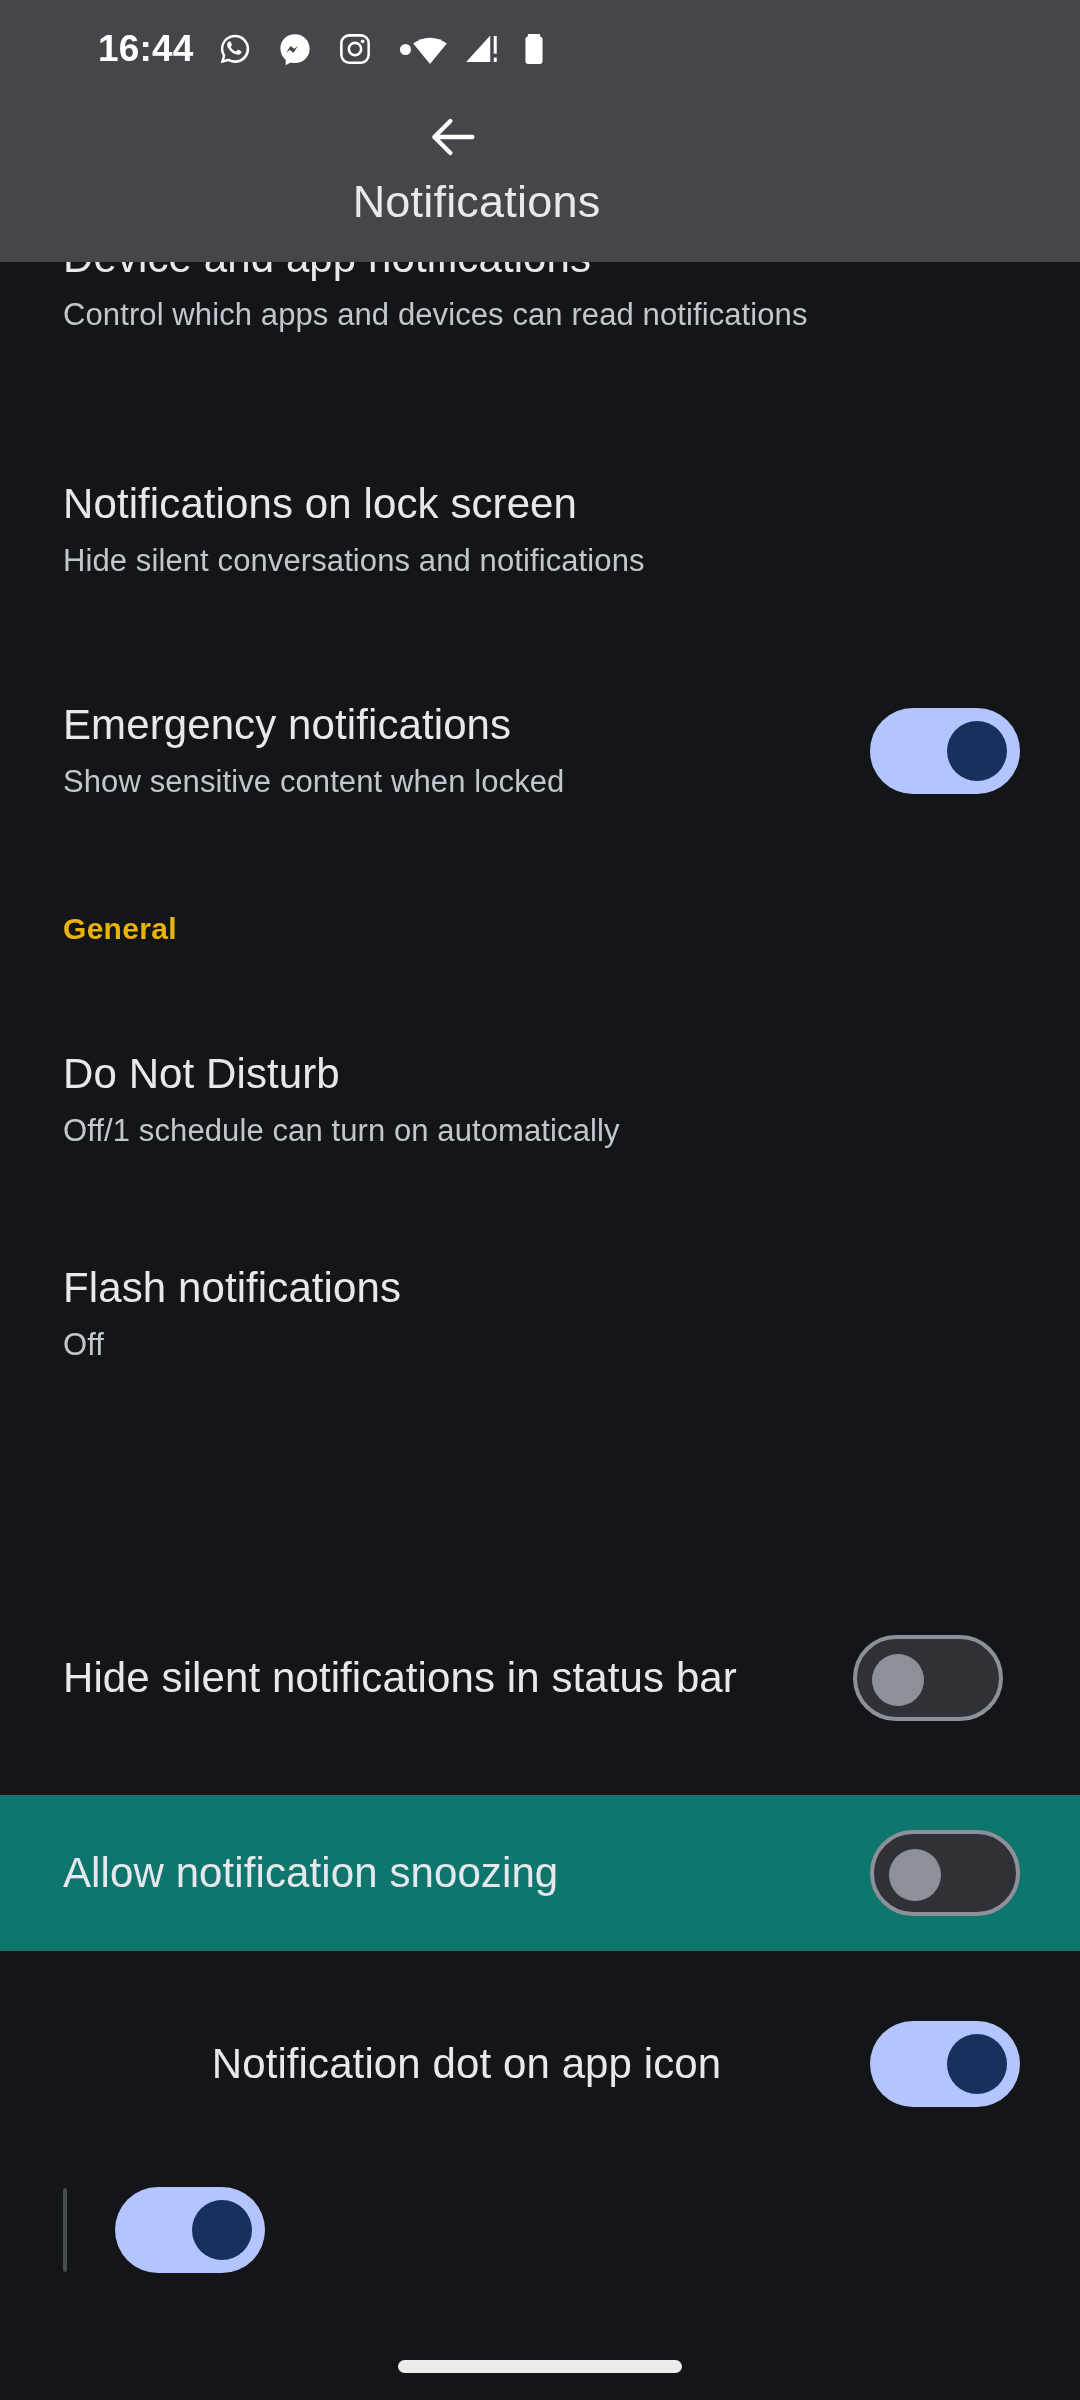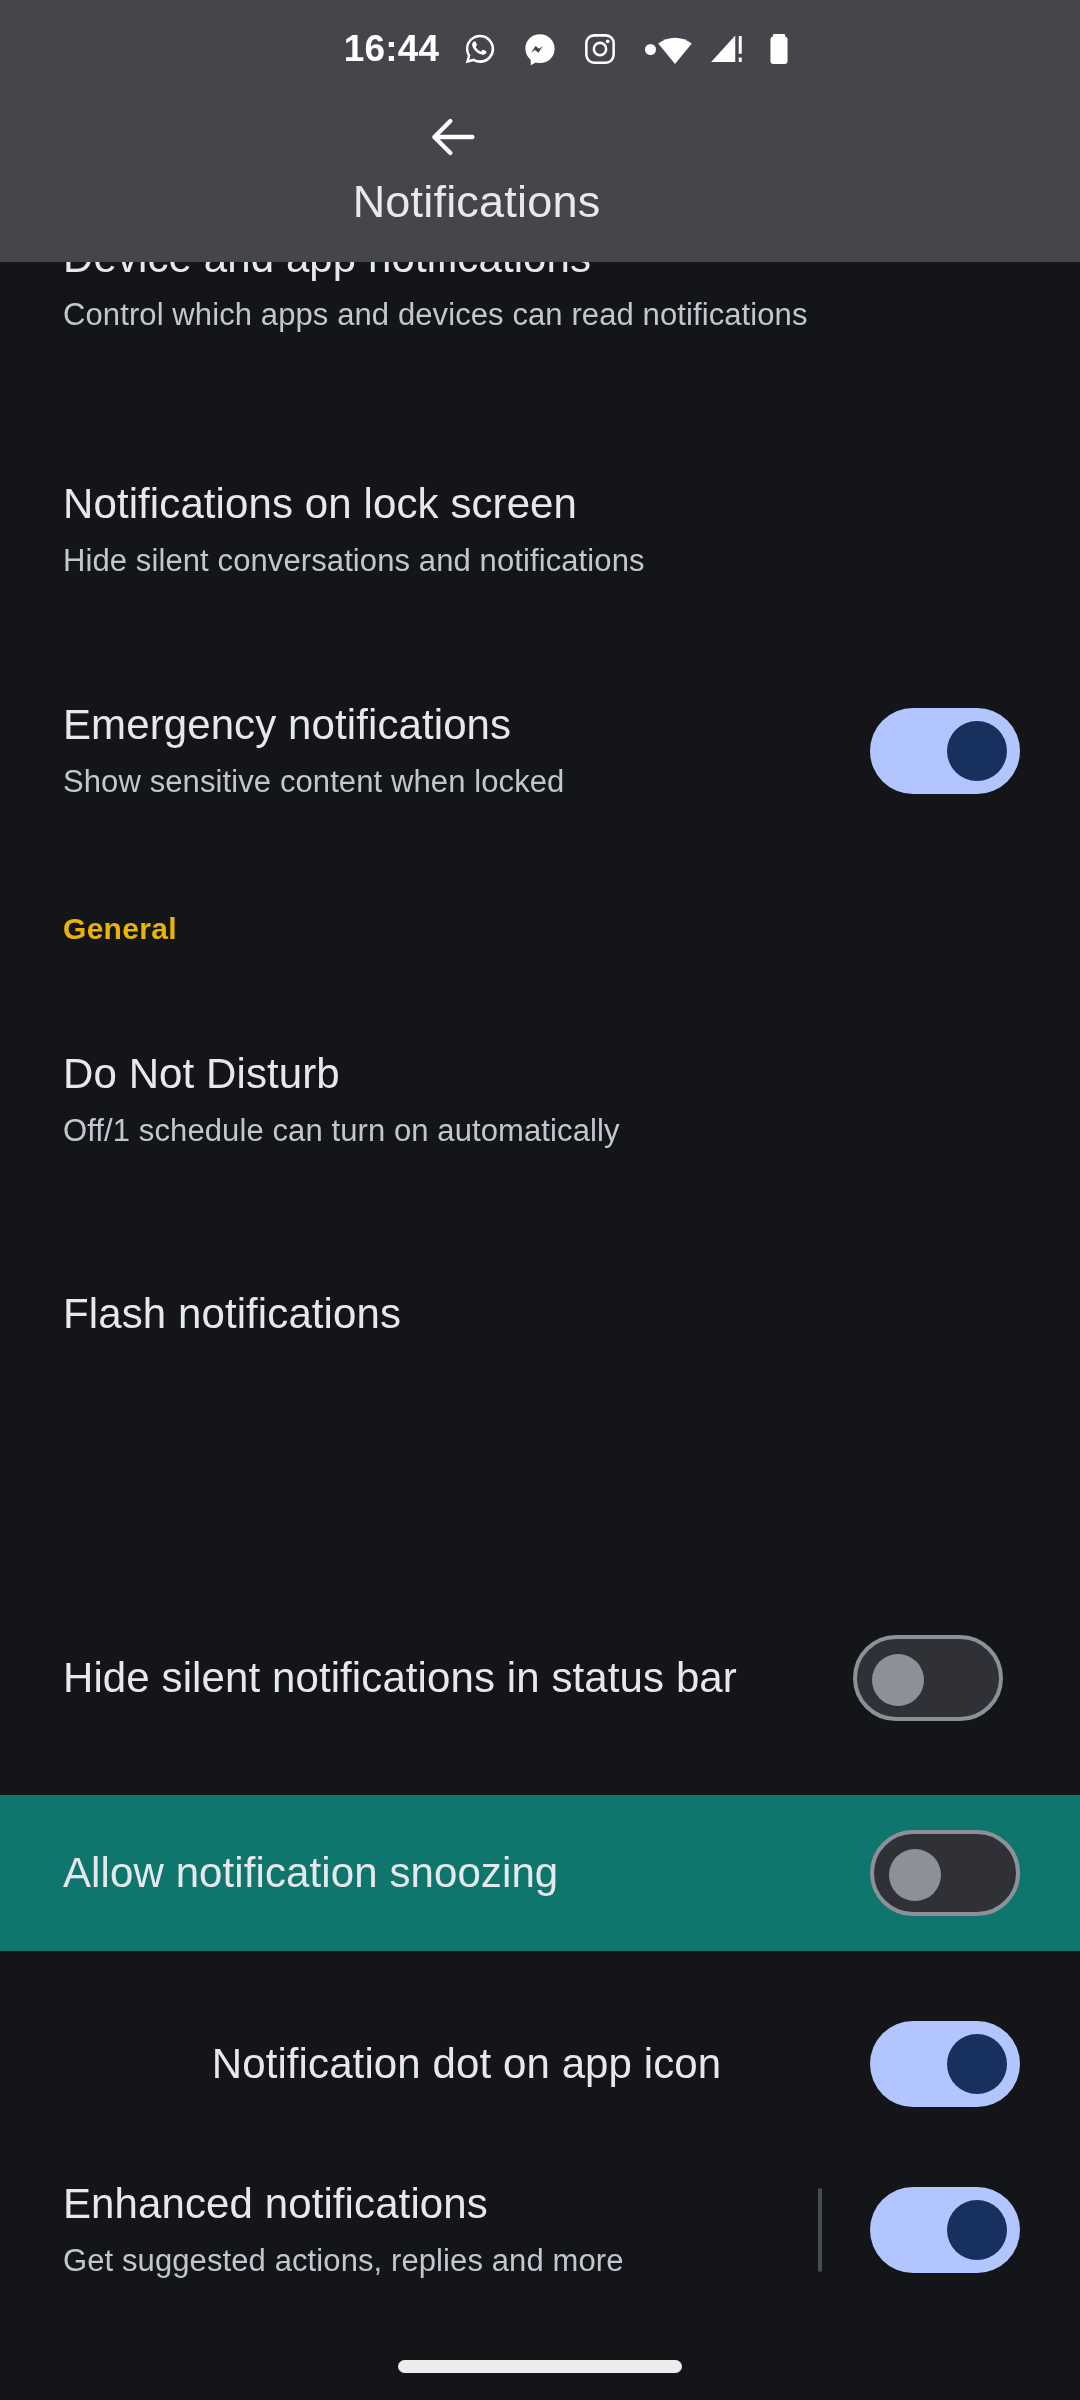--- a/index.html
+++ b/index.html
@@ -11,21 +11,21 @@
   }
   .screen { position:relative; width:1080px; height:2400px; background:#141518; }
 
   
   .appbar {
     position:absolute; top:0; left:0; width:1080px; height:262px;
     background:#45464c; z-index:20;
   }
   .statusbar {
     position:absolute; top:0; left:0; width:1080px; height:98px;
-    display:flex; align-items:center; justify-content:center;
+    display:flex; align-items:center; justify-content:flex-start;
     padding:0 36px 0 98px;
   }
   .status-left { display:flex; align-items:center; gap:22px; }
   .clock { color:#ffffff; font-size:37px; font-weight:700; letter-spacing:.2px; }
   .sicon { width:38px; height:38px; display:flex; align-items:center; justify-content:center; }
   .sicon svg { display:block; }
   .tiny-dot { width:11px; height:11px; border-radius:50%; background:#ffffff; margin-left:4px; }
   .status-right { display:flex; align-items:center; gap:14px; }
 
   .titlerow {
@@ -122,20 +122,21 @@
     <div class="row" style="top:1030px; height:140px;">
       <div class="texts">
         <div class="title">Do Not Disturb</div>
         <div class="subtitle">Off/1 schedule can turn on automatically</div>
       </div>
     </div>
 
     <div class="row" style="top:1244px; height:140px;">
       <div class="texts">
         <div class="title">Flash notifications</div>
+        <div class="subtitle">Off</div>
       </div>
     </div>
 
 
     <div class="row" style="top:1590px; height:176px;">
       <div class="texts" style="max-width:790px;">
         <div class="title">Hide silent notifications in status bar</div>
       </div>
       <div class="toggle off">
         <div class="knob"></div>
@@ -154,24 +155,20 @@
     <div class="row" style="top:2000px; height:128px;text-align:center;">
       <div class="texts">
         <div class="title">Notification dot on app icon</div>
       </div>
       <div class="toggle on">
         <div class="knob"></div>
       </div>
     </div>
 
     <div class="row" style="top:2168px; height:124px; padding-right:60px;">
-      <div class="texts">
-        <div class="title">Enhanced notifications</div>
-        <div class="subtitle">Get suggested actions, replies and more</div>
-      </div>
       <div class="vdivider"></div>
       <div class="toggle on">
         <div class="knob"></div>
       </div>
     </div>
 
   </div>
 
   <div class="appbar">
 

